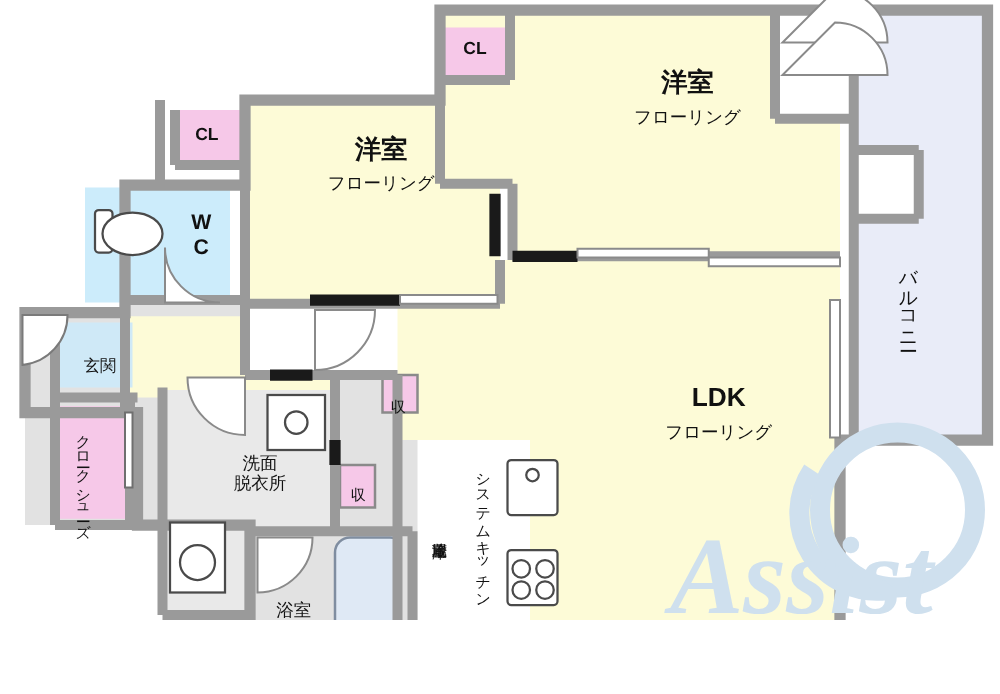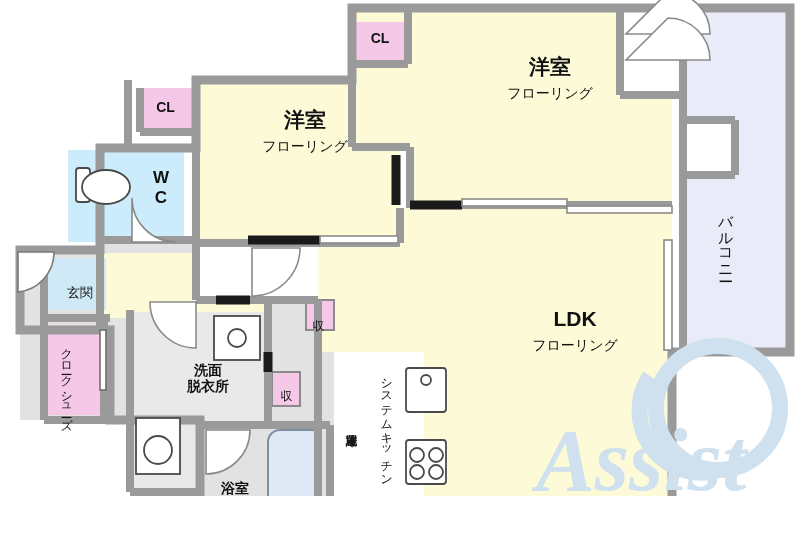--- a/index.html
+++ b/index.html
@@ -179,22 +179,22 @@
   </svg>
 
   <div id="labels">
       <div class="lbl" style="left: 355px; top: 30px; width: 50px; font-size: 14px; font-weight: bold;"><div>CL</div></div>
       <div class="lbl" style="left: 455px; top: 55px; width: 190px; font-size: 21px; font-weight: bold;"><div>洋室</div><div style="font-size: 14px; font-weight: normal; margin-top: 6px;">フローリング</div></div>
       <div class="lbl" style="left: 143px; top: 99px; width: 45px; font-size: 14px; font-weight: bold;"><div>CL</div></div>
       <div class="lbl" style="left: 215px; top: 108px; width: 180px; font-size: 21px; font-weight: bold;"><div>洋室</div><div style="font-size: 14px; font-weight: normal; margin-top: 6px;">フローリング</div></div>
       <div class="lbl" style="left: 138px; top: 168px; width: 46px; font-size: 17px; font-weight: bold;"><div>W</div><div>C</div></div>
       <div class="lbl" style="left: 52px; top: 266px; width: 56px; font-size: 13px; font-weight: normal; margin-top: 20px;"><div>玄関</div></div>
       <div class="lbl" style="left: 480px; top: 263px; width: 190px; font-size: 21px; font-weight: bold; margin-top: 44px;"><div>LDK</div><div style="font-size: 14px; font-weight: normal; margin-top: 6px;">フローリング</div></div>
-      <div class="lbl" style="left: 168px; top: 362px; width: 80px; font-size: 14px; font-weight: bold;"><div>洗面</div><div>脱衣所</div></div>
-      <div class="lbl" style="left: 205px; top: 480px; width: 60px; font-size: 14px; font-weight: bold;"><div>浴室</div></div>
+      <div class="lbl" style="left: 168px; top: 362px; width: 80px; font-size: 14px; font-weight: normal;"><div>洗面</div><div>脱衣所</div></div>
+      <div class="lbl" style="left: 205px; top: 480px; width: 60px; font-size: 14px; font-weight: normal;"><div>浴室</div></div>
       <div class="vlbl" style="left: 718px; top: 205px; font-size: 15px;">バルコニー</div>
       <div class="vlbl" style="left: 60px; top: 340px; font-size: 12px; display: flex; gap: 2px;"><span>クローク</span><span>シューズ</span></div>
       <div class="vlbl" style="left: 312px; top: 310px; font-size: 12px;">収</div>
       <div class="vlbl" style="left: 280px; top: 380px; font-size: 12px;">収</div>
       <div class="vlbl" style="left: 380px; top: 370px; font-size: 12px;">システムキッチン</div>
       <div class="vlbl" style="left: 345px; top: 425px; font-size: 12px;">冷蔵庫置場</div>
     </div>
 
   <svg id="wm" width="270" height="225" viewBox="0 0 270 225">
     <circle cx="188" cy="78" r="62" fill="none" stroke="#cfe0ee" stroke-width="16"></circle>

